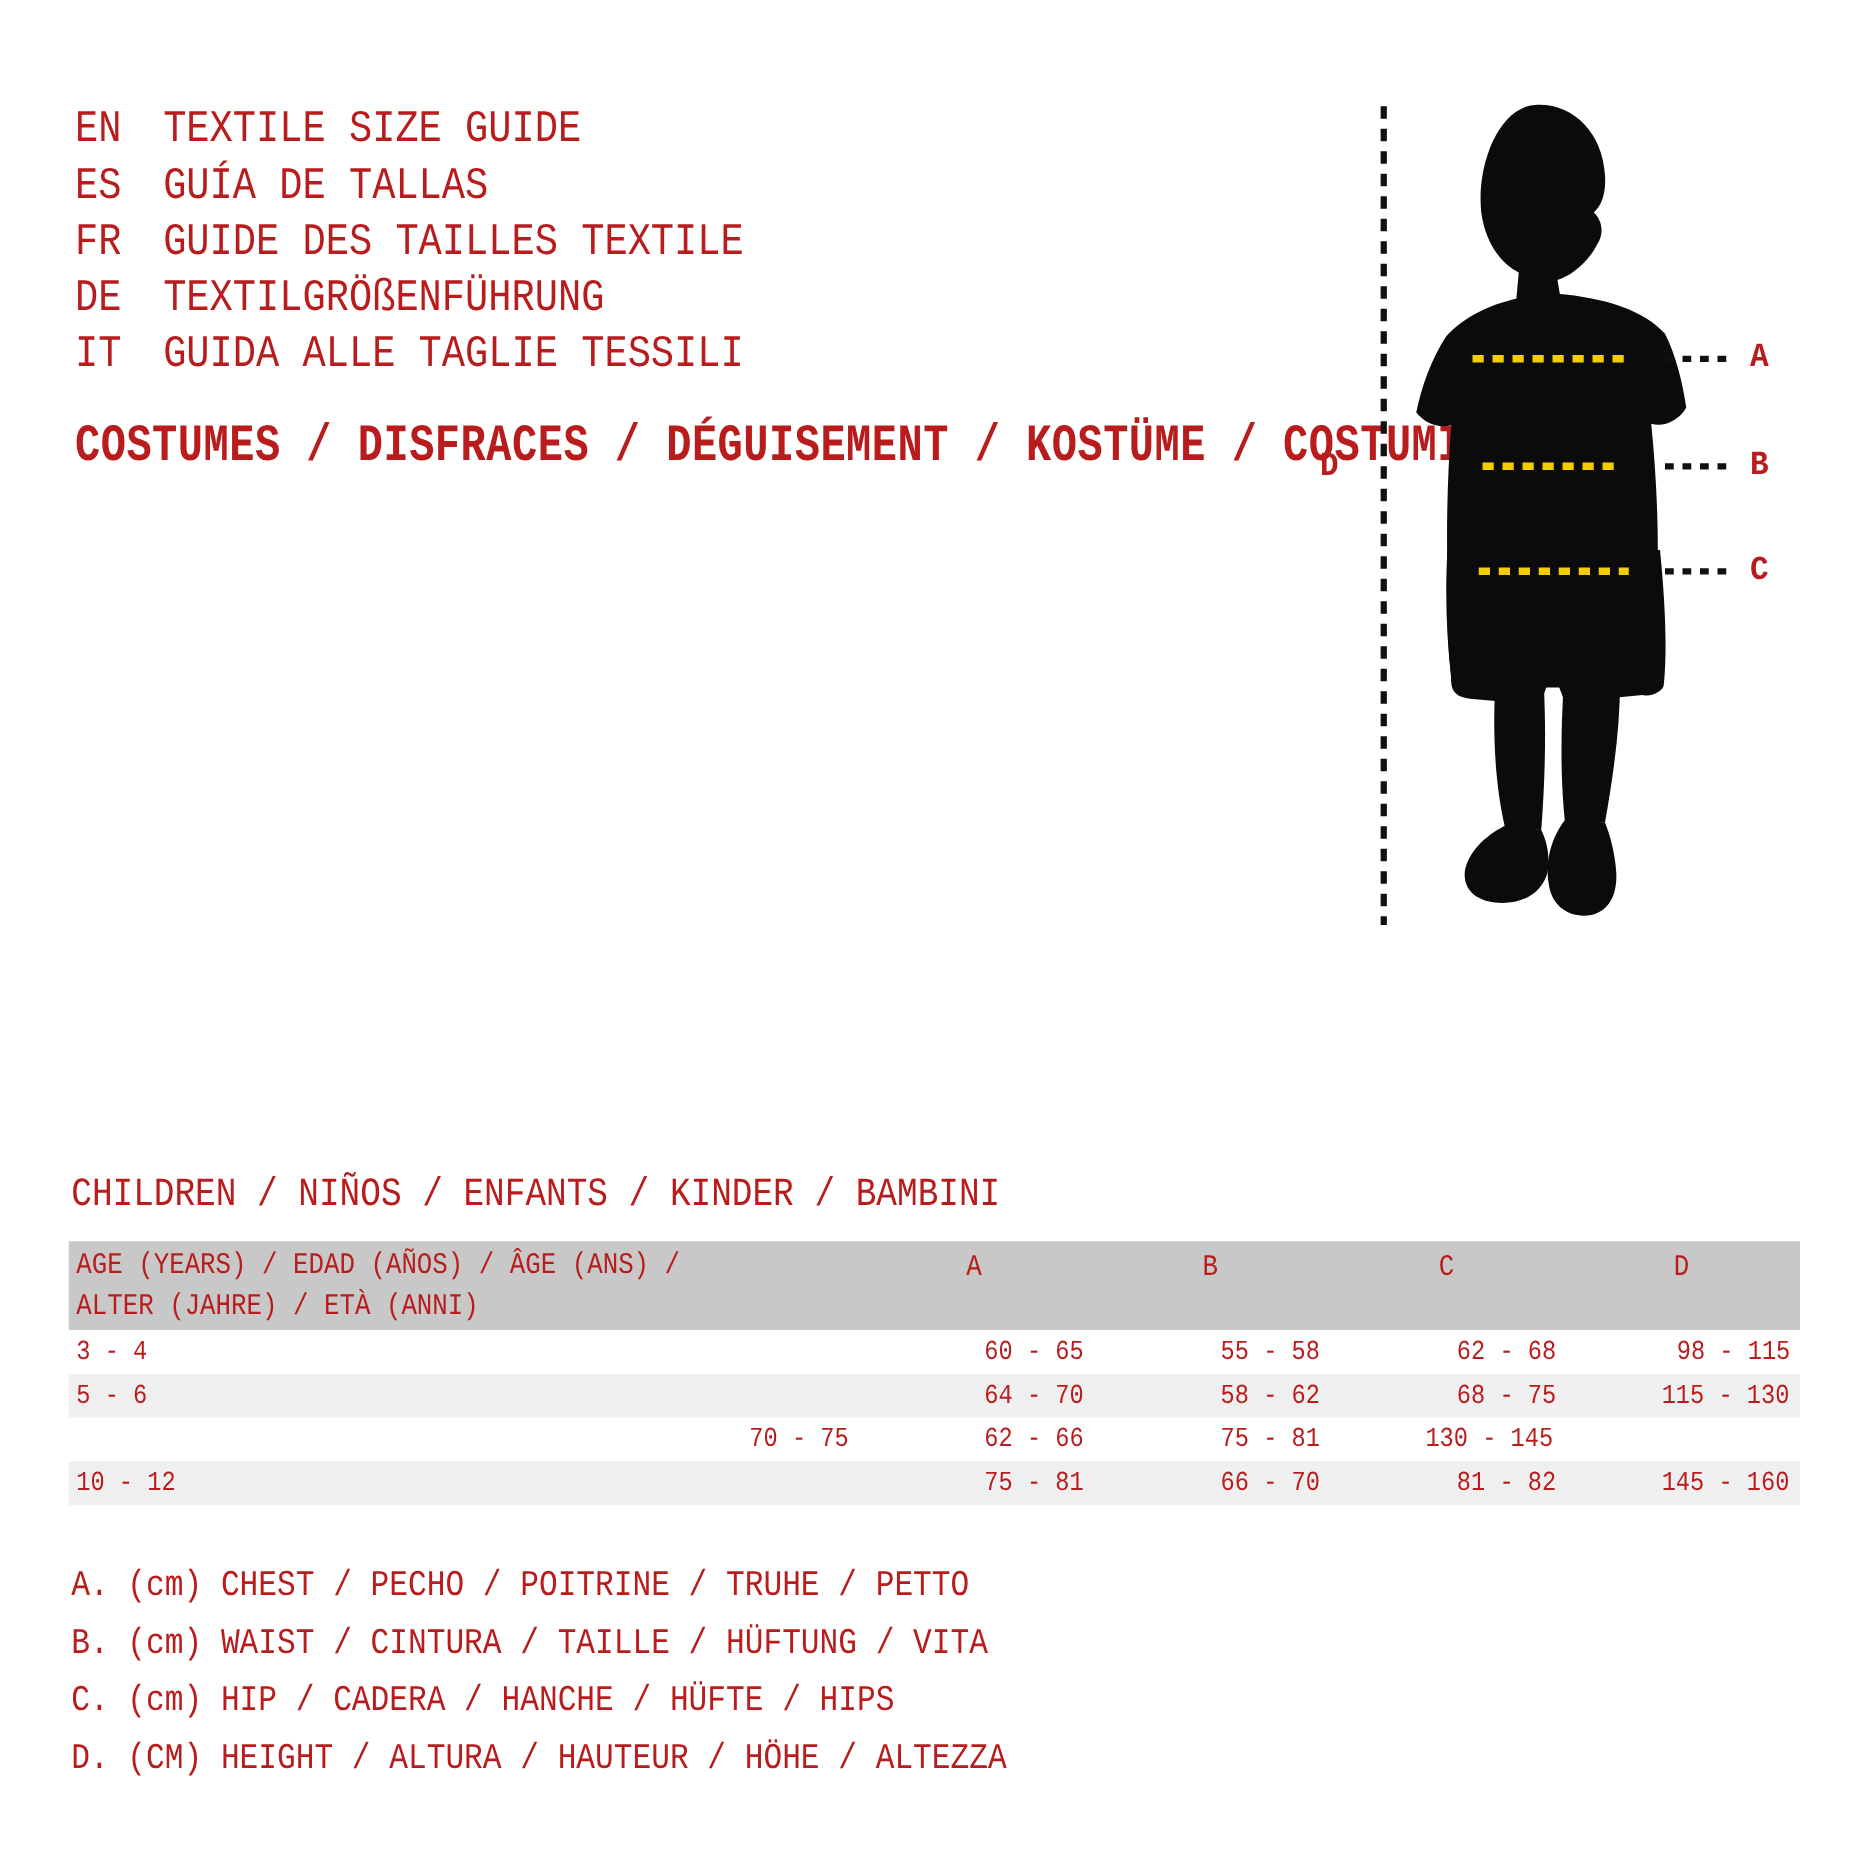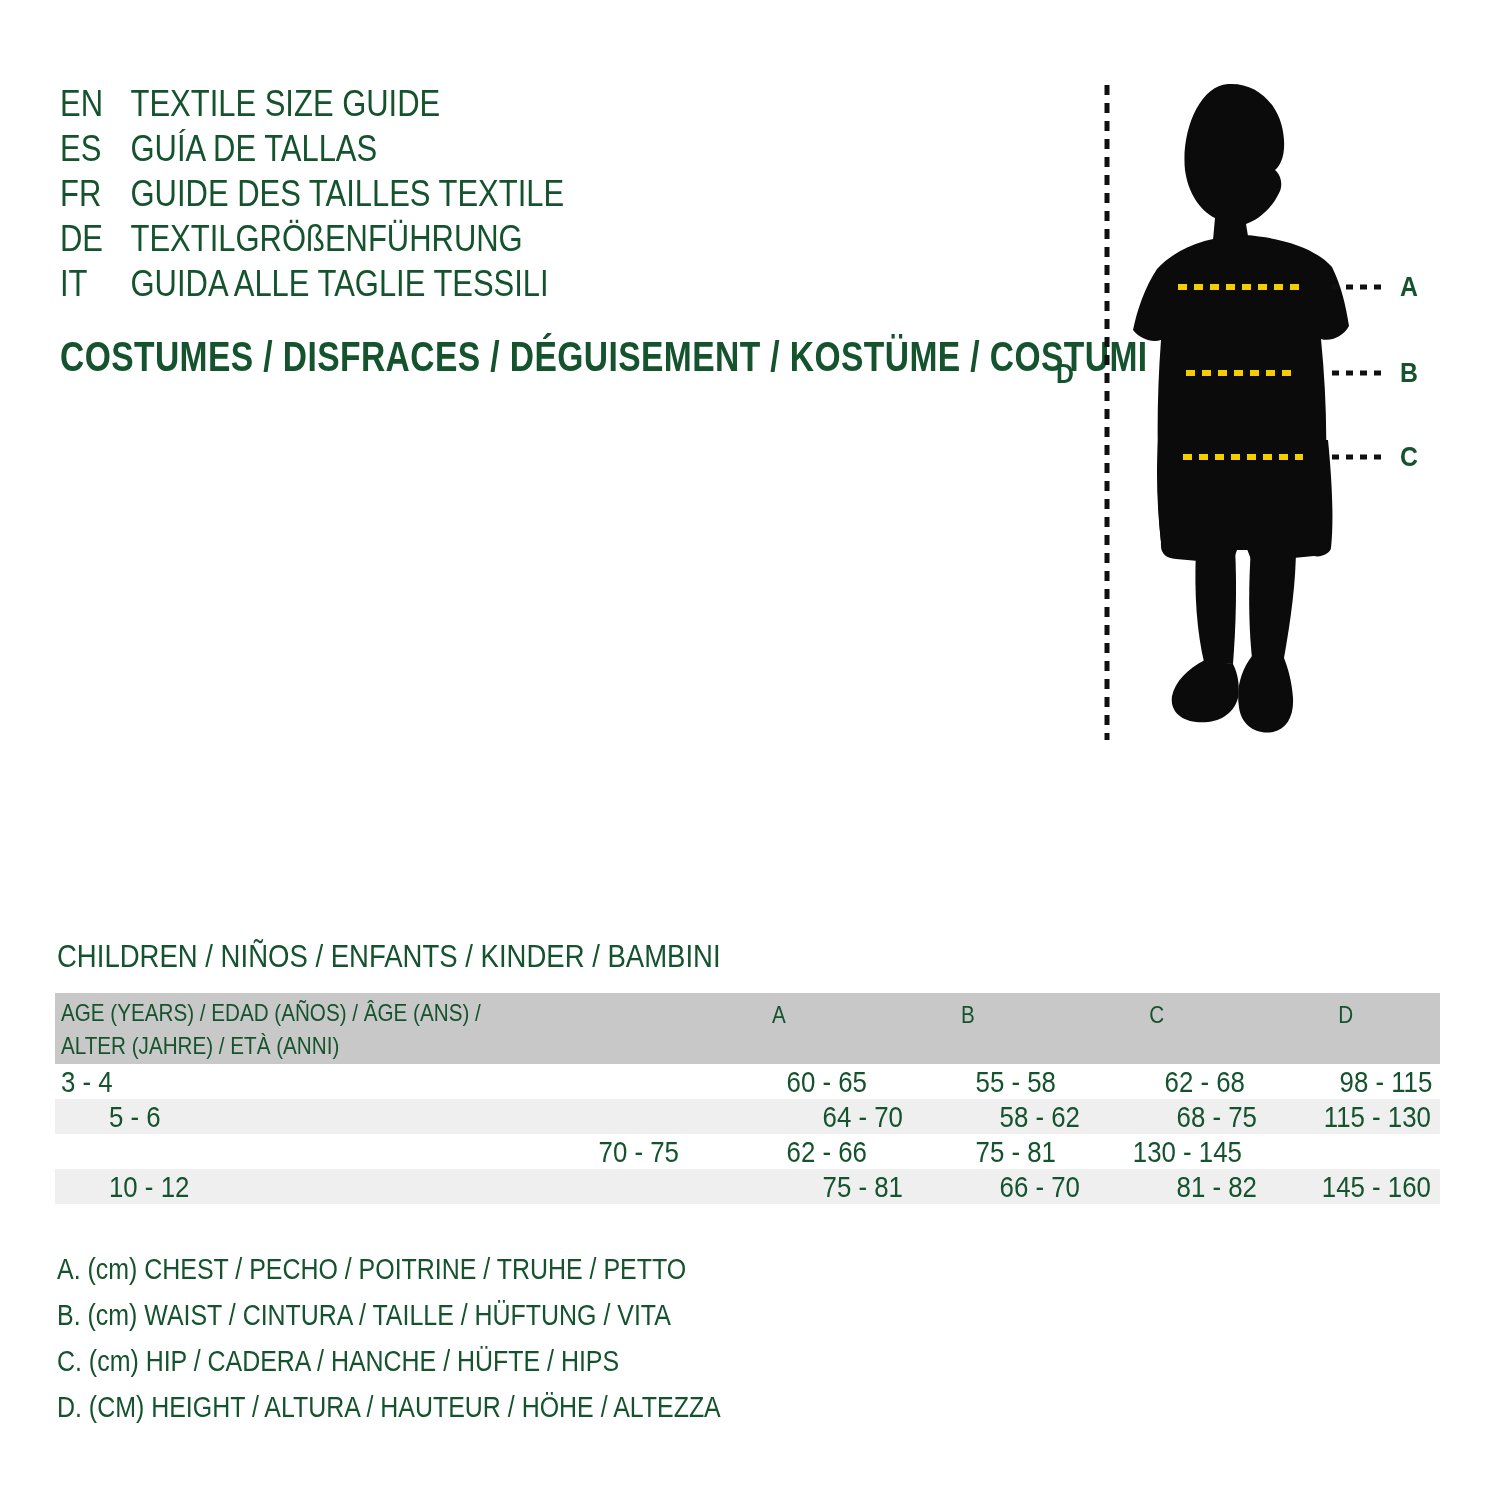--- a/index.html
+++ b/index.html
@@ -1,22 +1,22 @@
 <!DOCTYPE html>
 <html><head>
 <meta charset="utf-8">
 <style>
   html,body{margin:0;padding:0;background:#ffffff;}
   .canvas{
     position:relative;
     width:1501px;
     height:1500px;
     background:#ffffff;
-    font-family:Liberation Sans, sans-serif;
-    color:#14532d;
+    font-family:Liberation Mono, monospace;
+    color:#b91c1c;
     overflow:hidden;
   }
   .abs{position:absolute;}
 
   
   .cx{display:inline-block;transform:scaleX(.86);transform-origin:0 50%;white-space:nowrap;}
   .cxc{display:inline-block;transform:scaleX(.86);transform-origin:50% 50%;white-space:nowrap;}
 
   
   .lang-list{left:60px;top:84px;}
@@ -34,22 +34,22 @@
 
   
   .size-title{left:57px;top:938px;font-size:32px;line-height:36px;white-space:nowrap;
               transform:scaleX(.86);transform-origin:0 0;}
   .size-table{left:55px;top:993px;width:1385px;}
   .thead{display:grid;grid-template-columns:630px 1fr 1fr 1fr 1fr;background:#c8c8c8;
          height:71px;font-size:24px;}
   .th-age{padding:3px 0 0 6px;line-height:33px;}
   .th-col{text-align:center;padding-top:5px;line-height:33px;}
   .trow{display:grid;grid-template-columns:630px 1fr 1fr 1fr 1fr;height:35px;
-        font-size:30px;align-items:center;}
-  .trow.alt{background:#efefef;padding-left:48px;}
+        font-size:22px;align-items:center;}
+  .trow.alt{background:#efefef;}
   .td-age{padding-left:6px;}
   .td{text-align:right;}
 
   
   .legend{left:57px;top:1249px;font-size:29px;}
   .legend-row{height:46px;line-height:40px;white-space:nowrap;}
 </style>
 </head>
 <body>
 

